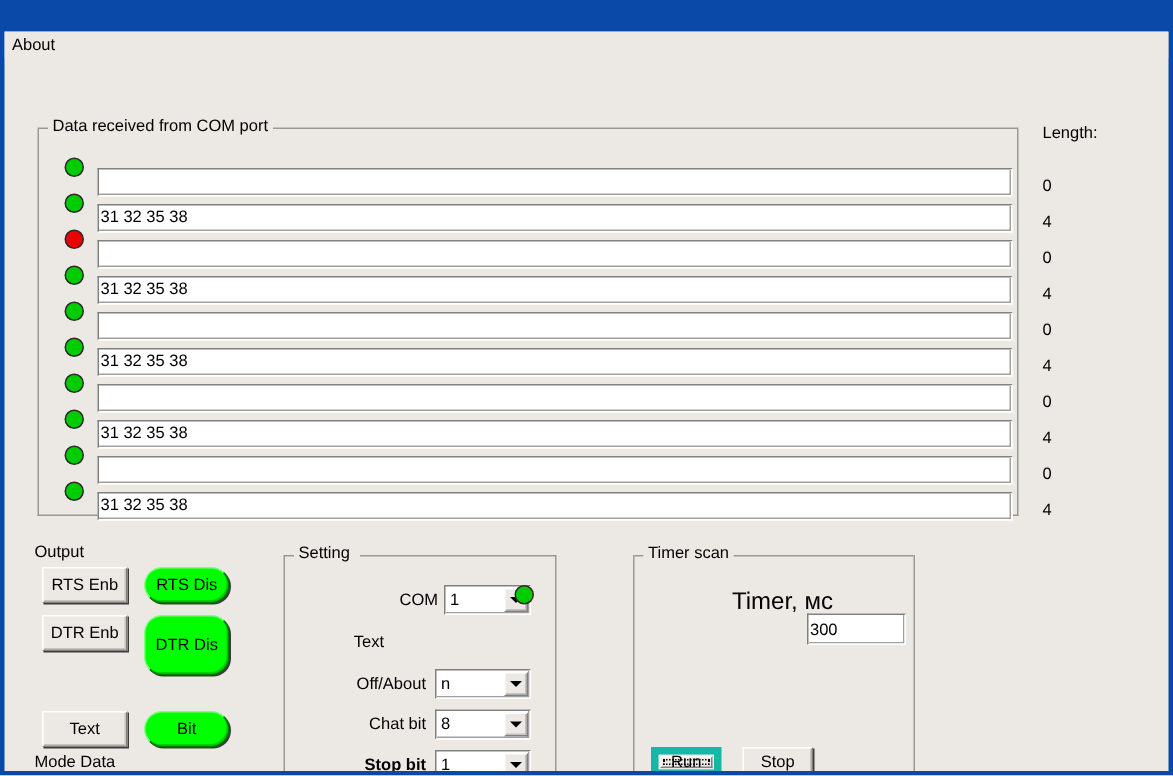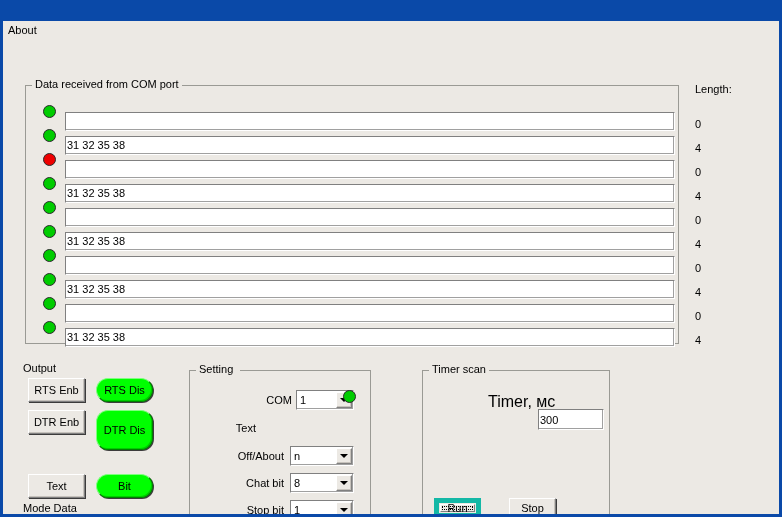--- a/index.html
+++ b/index.html
@@ -430,21 +430,21 @@
       </div>
 
       <div class="setting-label" style="left:10px; top:107px; width:84px;">Chat bit</div>
       <div class="combo" style="left:100px; top:103px; width:64px;">
         <div class="cval">8</div>
         <div class="arrowbtn">
           <div class="arrow-tri"></div>
         </div>
       </div>
 
-      <div class="setting-label" style="left:10px; top:134px; width:84px;">Stop bit</div>
+      <div class="setting-label" style="left:10px; top:134px; width:84px;font-weight:bold;">Stop bit</div>
       <div class="combo" style="left:100px; top:130px; width:64px;">
         <div class="cval">1</div>
         <div class="arrowbtn">
           <div class="arrow-tri"></div>
         </div>
       </div>
     </div>
 
     <div class="led green" style="position:absolute; left:340px; top:369px; margin-left:0;"></div>
 
@@ -456,17 +456,17 @@
       <div id="timer-label" style="left:65px; top:23px;">Timer, мс</div>
 
       <div class="textfield" id="timer-input" style="left:115px; top:19px;">300</div>
 
       <div class="btn default-btn" style="left:11px; top:128px; width:47px; height:20px; position:absolute;">
         <div class="inner"></div>
         <div class="focusrect"></div>
         <span class="lbl">Run</span>
       </div>
 
-      <div class="btn" style="left:72px; top:128px; width:47px; height:20px; position:absolute;margin-left:14px;">Stop</div>
+      <div class="btn" style="left:72px; top:128px; width:47px; height:20px; position:absolute;">Stop</div>
     </div>
 
   </div>
 </div>
 
 </body></html>

